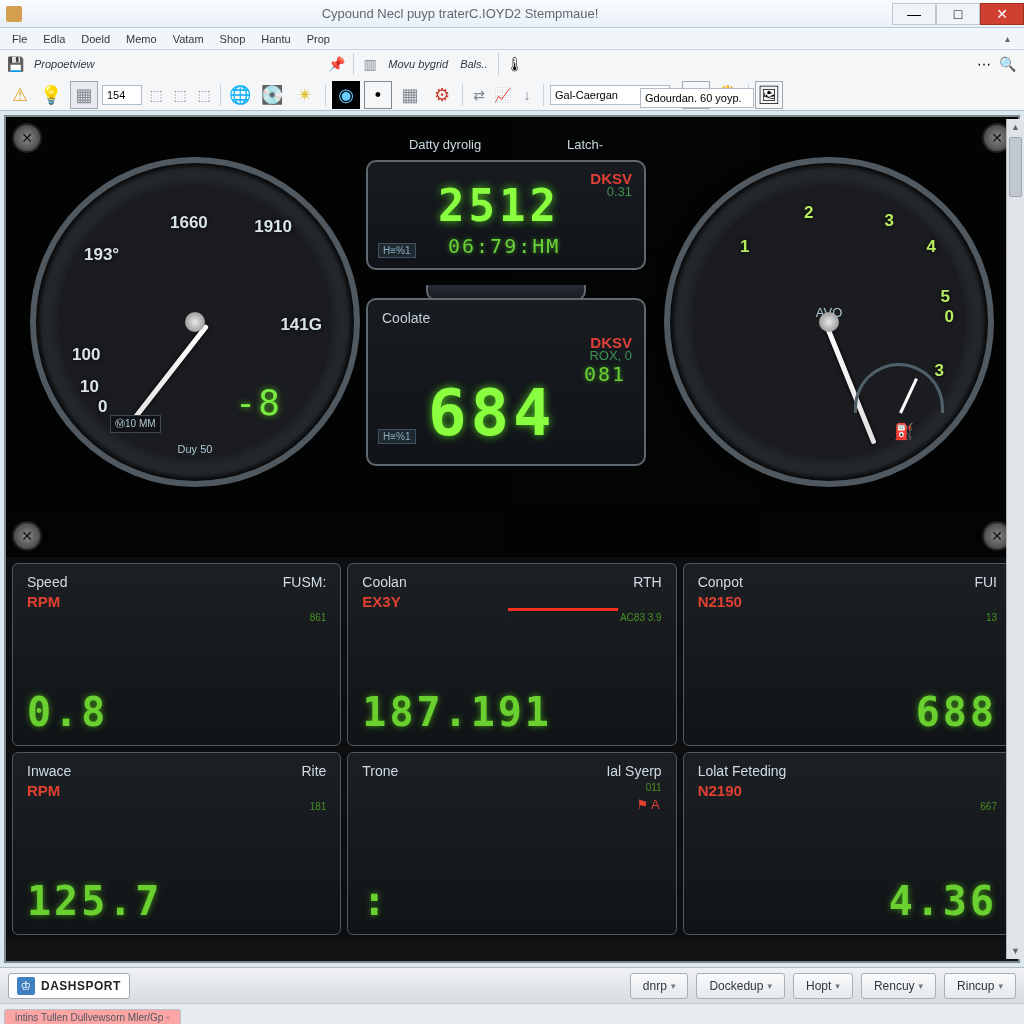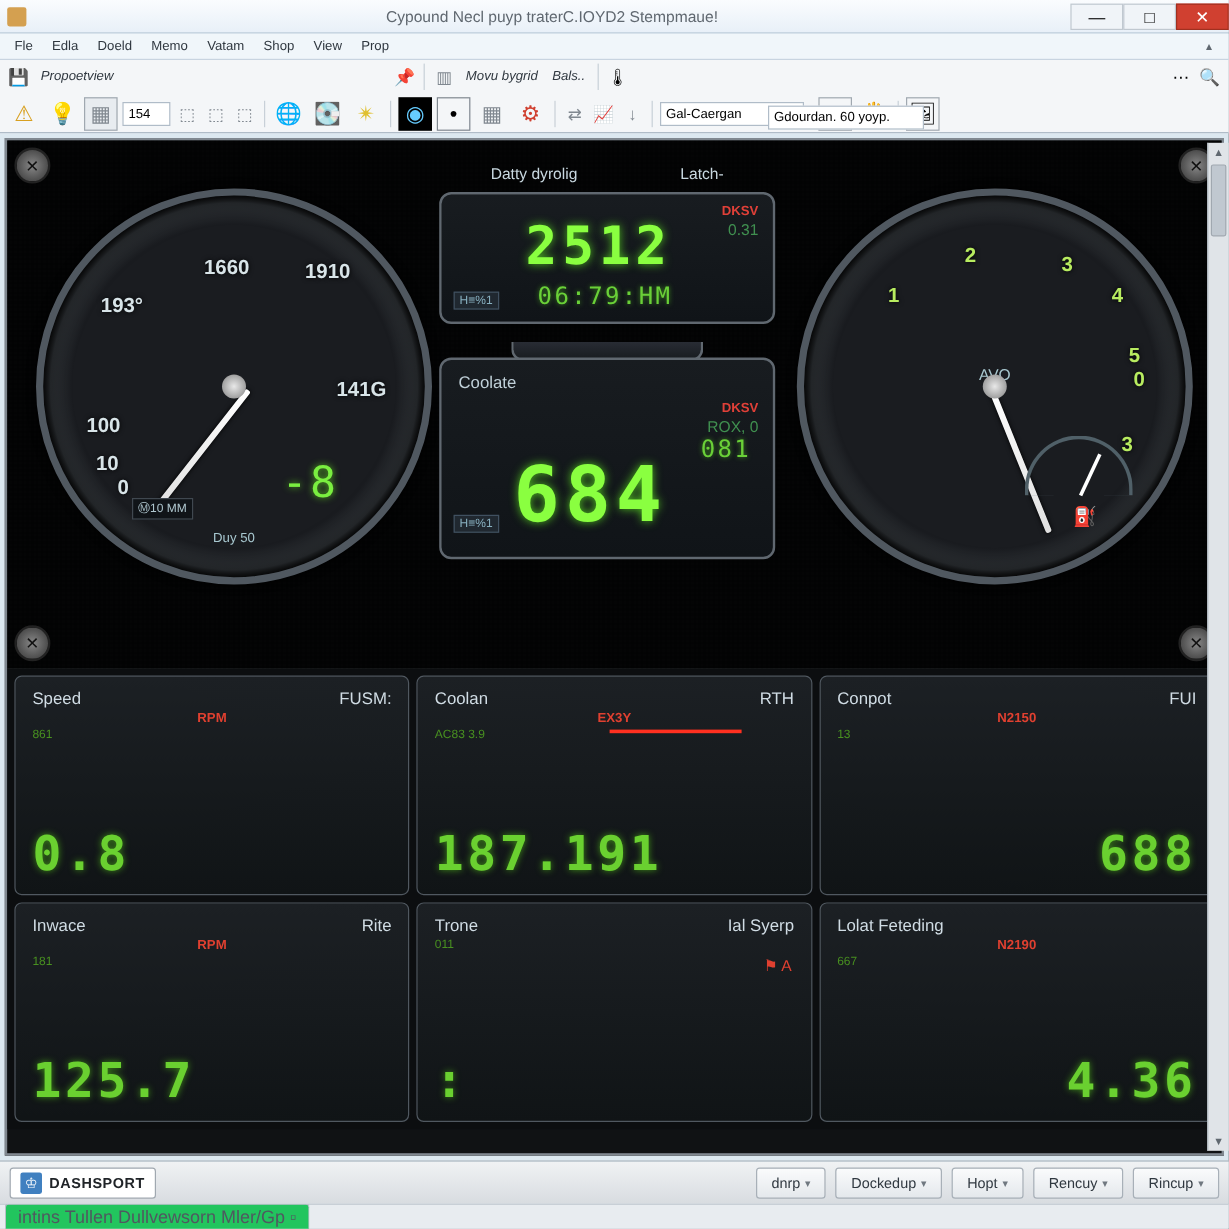--- a/index.html
+++ b/index.html
@@ -22,21 +22,21 @@
 .toolbars { background: #f4f6f8; border-bottom: 1px solid #b0bcc8; }
 .toolbar-row { height: 28px; display: flex; align-items: center; padding: 2px 6px; gap: 4px; }
 .toolbar-row.r2 { height: 34px; }
 .tb-sep { width: 1px; height: 22px; background: #c8d0d8; margin: 0 2px; }
 .tb-icon { width: 20px; height: 20px; display: flex; align-items: center; justify-content: center; font-size: 14px; border: 1px solid transparent; }
 .tb-icon.big { width: 28px; height: 28px; font-size: 18px; }
 .tb-label { font-size: 11px; color: #303840; padding: 0 4px; font-style: italic; }
 .tb-input { height: 20px; border: 1px solid #b0bcc8; background: #fff; padding: 0 4px; font-size: 11px; }
 .tb-num { width: 40px; }
 .tb-txt1 { width: 120px; }
-.tb-txt2 { width: 130px; }
+.tb-txt2 { width: 114px; }
 
 
 .dash-frame { margin: 4px; border: 2px solid #808890; background: #101214; height: 848px; position: relative; overflow: hidden; }
 .dash-titlebar { height: 22px; background: linear-gradient(#484c54, #282c34); color: #e0e4e8; font-size: 11px; display: flex; align-items: center; justify-content: center; border-bottom: 1px solid #000; }
 
 .dash-upper { height: 440px; position: relative; background: repeating-linear-gradient(0deg, #181a1c 0 2px, #202224 2px 4px), repeating-linear-gradient(90deg, #181a1c 0 2px, #202224 2px 4px); background-blend-mode: multiply; }
 
 
 .gauge { position: absolute; width: 330px; height: 330px; border-radius: 50%; background: radial-gradient(circle at 50% 50%, #1a1c20 0 60%, #303438 68%, #000 72%); border: 6px solid #505860; box-shadow: inset 0 0 20px #000, 0 0 8px #000; top: 40px; }
 .gauge.left { left: 24px; }
@@ -48,50 +48,50 @@
 .needle-hub { position: absolute; left: 50%; top: 50%; width: 20px; height: 20px; background: radial-gradient(#e8e8e8, #808080); border-radius: 50%; transform: translate(-50%, -50%); }
 .gauge-digit { position: absolute; font-family: "DS-Digital", monospace; color: #7aee40; font-size: 36px; text-shadow: 0 0 6px #5ac020; letter-spacing: 2px; }
 .gauge-sub { position: absolute; color: #b0c8d0; font-size: 10px; background: #101418; padding: 1px 4px; border: 1px solid #404850; }
 
 
 .center-col { position: absolute; left: 360px; top: 20px; width: 280px; }
 .center-labels { display: flex; justify-content: space-around; color: #c8d8e0; font-size: 13px; margin-bottom: 8px; }
 .lcd-box { background: linear-gradient(#181c20, #101418); border: 2px solid #606870; border-radius: 10px; margin-bottom: 16px; padding: 10px 14px; position: relative; }
 .lcd-box.top { height: 110px; }
 .lcd-box.bot { height: 168px; }
-.lcd-tag { position: absolute; right: 12px; top: 8px; color: #e04038; font-size: 11px; font-weight: bold; }
+.lcd-tag { position: absolute; right: 12px; top: 8px; color: #e04038; font-size: 15px; font-weight: bold; }
 .lcd-sub { position: absolute; right: 12px; top: 22px; color: #409050; font-size: 13px; }
 .lcd-title { color: #c0d0d8; font-size: 14px; position: absolute; left: 14px; top: 10px; }
 .lcd-big { font-family: monospace; color: #8aff40; font-size: 52px; font-weight: bold; letter-spacing: 4px; text-shadow: 0 0 8px #50c020; position: absolute; }
 .lcd-med { font-family: monospace; color: #6ad038; font-size: 20px; letter-spacing: 2px; text-shadow: 0 0 4px #409020; position: absolute; }
 .lcd-side { position: absolute; left: 10px; color: #88b0c0; font-size: 10px; background: #202830; border: 1px solid #405060; padding: 1px 4px; }
 .lcd-connector { position: absolute; left: 50%; transform: translateX(-50%); width: 160px; height: 16px; background: linear-gradient(#282c34, #181c20); border: 2px solid #606870; border-top: none; border-radius: 0 0 10px 10px; }
 
 
 .dash-lower { height: 384px; display: grid; grid-template-columns: 1fr 1fr 1fr; grid-template-rows: 1fr 1fr; gap: 6px; padding: 6px; background: #0c0e10; }
 .panel { background: linear-gradient(#1c2024, #101416); border: 1px solid #505860; border-radius: 6px; padding: 10px 14px; position: relative; overflow: hidden; }
 .panel-hdr { display: flex; justify-content: space-between; color: #d0dce4; font-size: 14px; font-family: Arial; margin-bottom: 3px; }
-.panel-unit { text-align: center; color: #e04030; font-size: 11px; font-weight: bold; margin-bottom: 2px; }
-.panel-sub { text-align: left; color: #489020; font-size: 10px; margin-bottom: 4px; }
+.panel-unit { text-align: left; color: #e04030; font-size: 15px; font-weight: bold; margin-bottom: 2px; }
+.panel-sub { text-align: right; color: #489020; font-size: 10px; margin-bottom: 4px; }
 .panel-digits { font-family: monospace; color: #6ad030; font-size: 40px; font-weight: bold; letter-spacing: 3px; text-shadow: 0 0 6px #409018; position: absolute; bottom: 10px; left: 14px; }
 .panel-redline { position: absolute; height: 3px; background: #ff3020; width: 110px; top: 44px; left: 160px; }
 .panel-icon { position: absolute; font-size: 13px; color: #e04030; }
 
 
 .bottom-bar { height: 36px; background: linear-gradient(#f0f2f4, #d8dce0); border-top: 1px solid #b0b8c0; display: flex; align-items: center; padding: 0 8px; gap: 8px; }
 .bb-left { display: flex; align-items: center; gap: 6px; border: 1px solid #a0a8b0; background: #fff; padding: 3px 8px; border-radius: 3px; }
 .bb-left-icon { width: 18px; height: 18px; background: #4080c0; color: #fff; display: flex; align-items: center; justify-content: center; font-size: 12px; border-radius: 2px; }
 .bb-left-txt { font-weight: bold; font-size: 12px; letter-spacing: 0.5px; color: #202428; }
 .bb-spacer { flex: 1; }
 .bb-btn { height: 26px; padding: 0 12px; background: linear-gradient(#fafbfc, #e4e8ec); border: 1px solid #a8b0b8; border-radius: 3px; font-size: 12px; color: #303840; display: flex; align-items: center; gap: 4px; }
 .bb-btn .dd { font-size: 9px; color: #707880; }
 
 
 .status-tabs { height: 22px; background: #e8ecf0; border-top: 1px solid #c0c8d0; display: flex; align-items: flex-end; padding-left: 4px; }
-.status-tab { background: #22c55e; border: 1px solid #b8c0c8; border-bottom: none; padding: 2px 10px; font-size: 15px; color: #505860; border-radius: 3px 3px 0 0; }
+.status-tab { background: #fca5a5; border: 1px solid #b8c0c8; border-bottom: none; padding: 2px 10px; font-size: 10px; color: #505860; border-radius: 3px 3px 0 0; }
 
 
 .scroll-v { position: absolute; right: 0; top: 0; bottom: 0; width: 18px; background: #e0e4e8; border-left: 1px solid #b0b8c0; }
 .scroll-thumb-v { position: absolute; left: 2px; right: 2px; top: 18px; height: 60px; background: #c0c8d0; border: 1px solid #a0a8b0; border-radius: 2px; }
 .scroll-arrow { position: absolute; left: 0; right: 0; height: 16px; display: flex; align-items: center; justify-content: center; font-size: 9px; color: #606870; }
 
 
 .screw { position: absolute; width: 30px; height: 30px; border-radius: 50%; background: radial-gradient(#888, #333); border: 2px solid #222; }
 .screw::after { content: "✕"; position: absolute; inset: 0; display: flex; align-items: center; justify-content: center; color: #111; font-size: 14px; }
 
@@ -115,21 +115,21 @@
   </div>
 </div>
 
 <div class="menubar">
   <span>Fle</span>
   <span>Edla</span>
   <span>Doeld</span>
   <span>Memo</span>
   <span>Vatam</span>
   <span>Shop</span>
-  <span>View</span>
+  <span>Hantu</span>
   <span>Prop</span>
   <span class="collapse">▴</span>
 </div>
 
 <div class="toolbars">
   <div class="toolbar-row">
     <div class="tb-icon ic-orange">💾</div>
     <span class="tb-label">Propoetview</span>
     <div style="flex:1"></div>
     <div class="tb-icon">📌</div>

